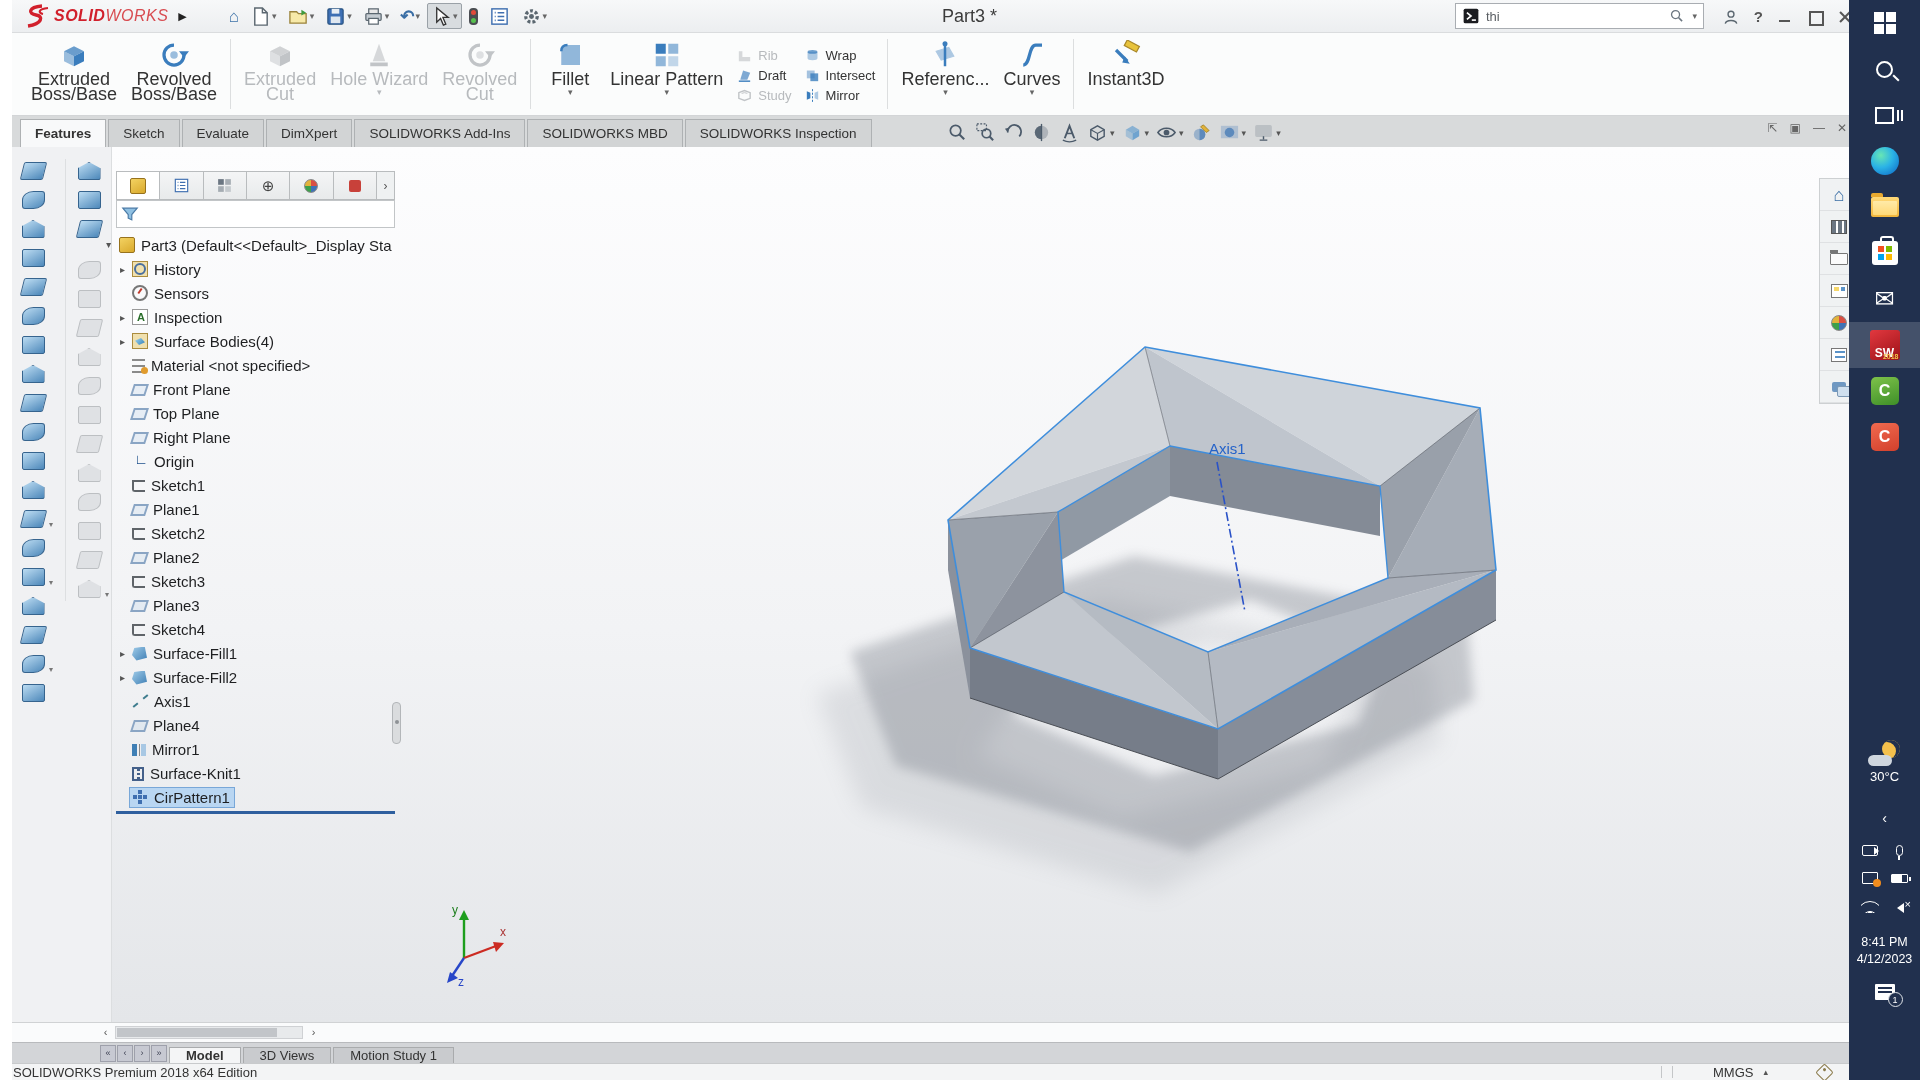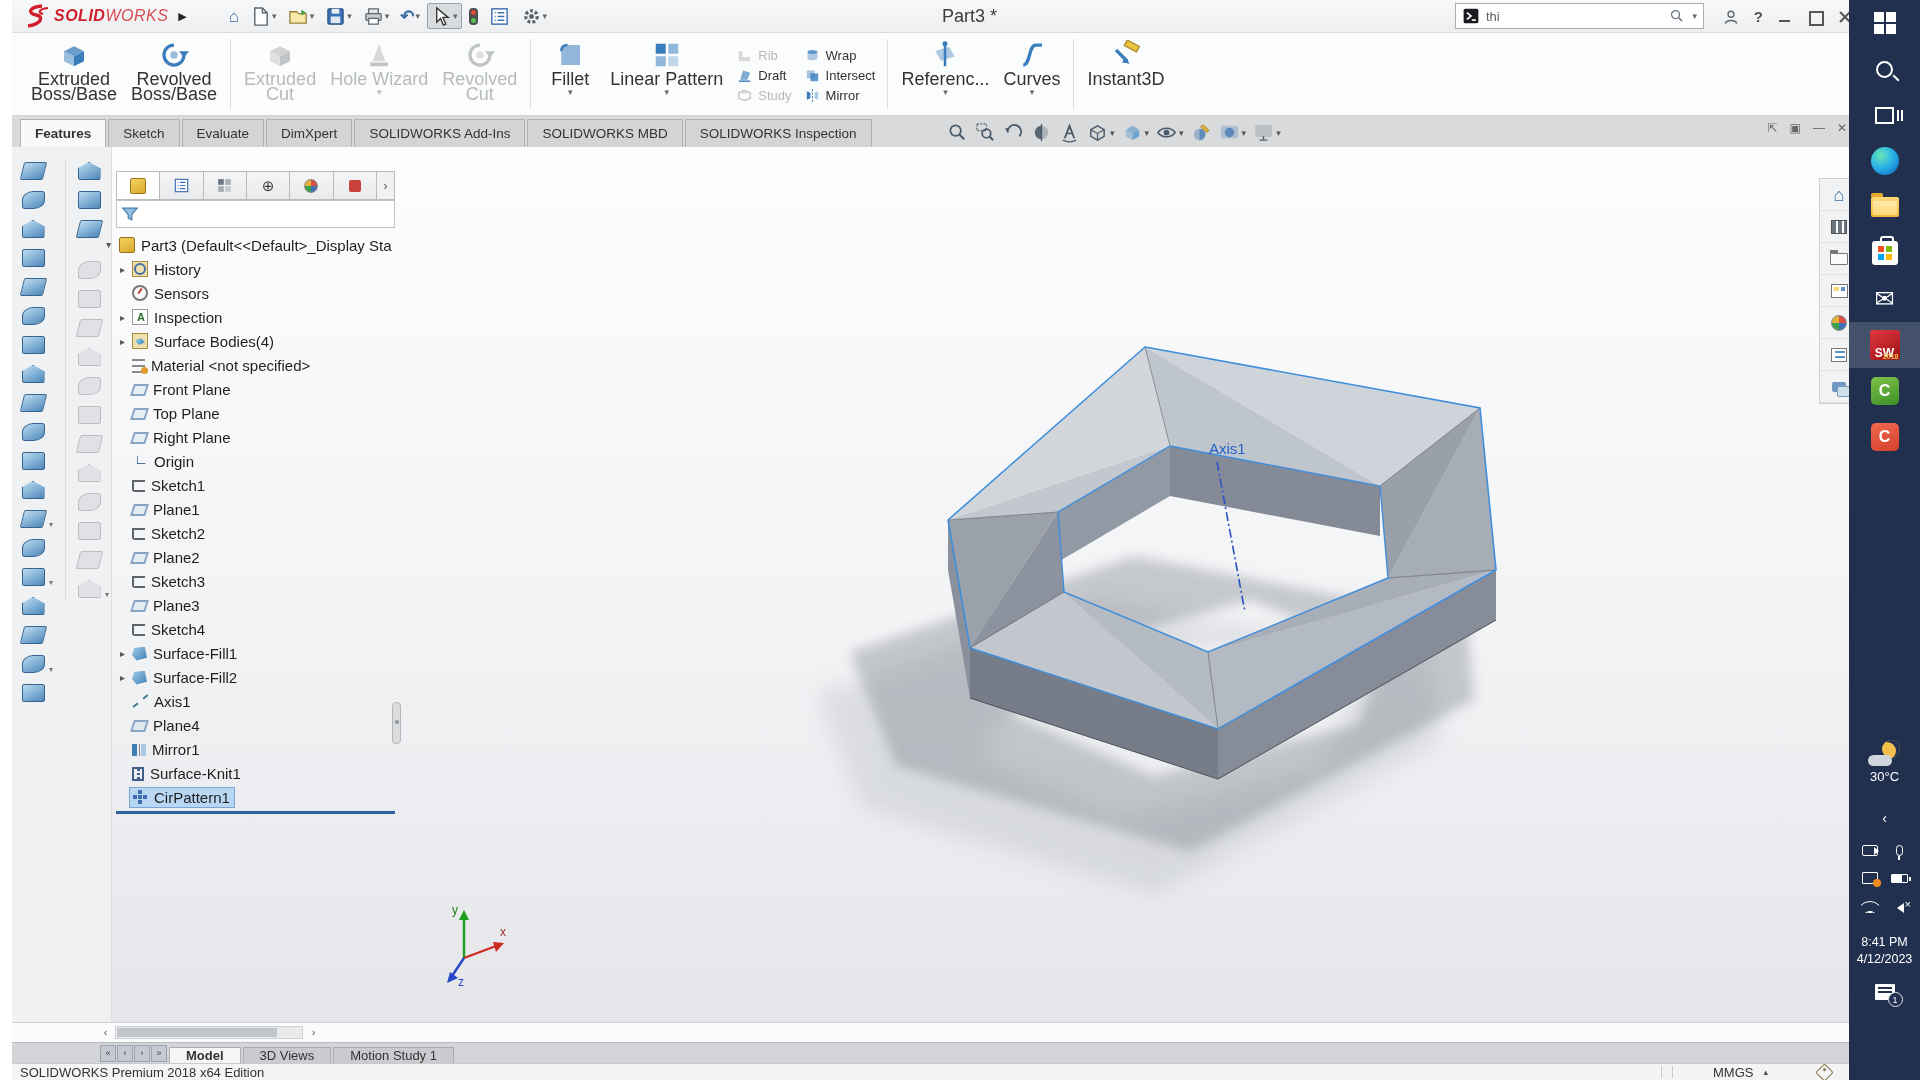--- a/index.html
+++ b/index.html
@@ -143,21 +143,21 @@
   .hs-track{position:absolute;left:103px;top:3px;width:188px;height:13px;background:#e8eaec;border:1px solid #cfd1d4}
   .hs-thumb{position:absolute;left:1px;top:1px;width:160px;height:9px;background:#c2c5c9}
   .motion-row{position:absolute;left:0;top:1042px;width:1849px;height:21px;background:#d3d5d8;border-top:1px solid #b8babd;display:flex;align-items:stretch}
   .mnav{display:flex;gap:1px;margin-left:88px;align-items:center}
   .mnav span{width:16px;height:17px;background:#c7c9d2;border:1px solid #9ea0ab;color:#3c3f52;font-size:9px;
     display:flex;align-items:center;justify-content:center}
   .mtab{display:flex;align-items:center;padding:0 16px;font-size:13px;color:#333;background:#c9cbce;border:1px solid #a9abad;border-bottom:none;margin-left:2px}
   .mtab.active{background:#f4f5f6;font-weight:bold}
   .statusbar{position:absolute;left:0;top:1063px;width:1849px;height:17px;background:#f3f4f5;border-top:1px solid #c8cacc;
     display:flex;align-items:center;font-size:13px;color:#333}
-  .sb-left{margin-left:8px}
+  .sb-left{margin-left:1px}
   .sb-right{position:absolute;right:30px;display:flex;align-items:center;gap:10px}
   .sb-sep{width:1px;height:12px;background:#c4c6c8}
   .sb-caret{font-size:9px;color:#555}
   .sb-tag{width:13px;height:13px;border:1.5px solid #8a7a4a;transform:rotate(45deg);border-radius:2px;position:relative}
   .sb-tag::after{content:"";position:absolute;left:2px;top:2px;width:3px;height:3px;border-radius:50%;background:#8a7a4a}
   
   .taskbar{position:absolute;right:0;top:0;width:71px;height:1080px;background:#21304e;display:flex;flex-direction:column;align-items:center}
   .tb-btn{width:71px;height:46px;display:flex;align-items:center;justify-content:center;position:relative;flex:none}
   .tb-btn.active-app{background:rgba(255,255,255,.16)}
   .win-flag{width:22px;height:22px;display:grid;grid-template-columns:10px 10px;grid-template-rows:10px 10px;gap:2px}

